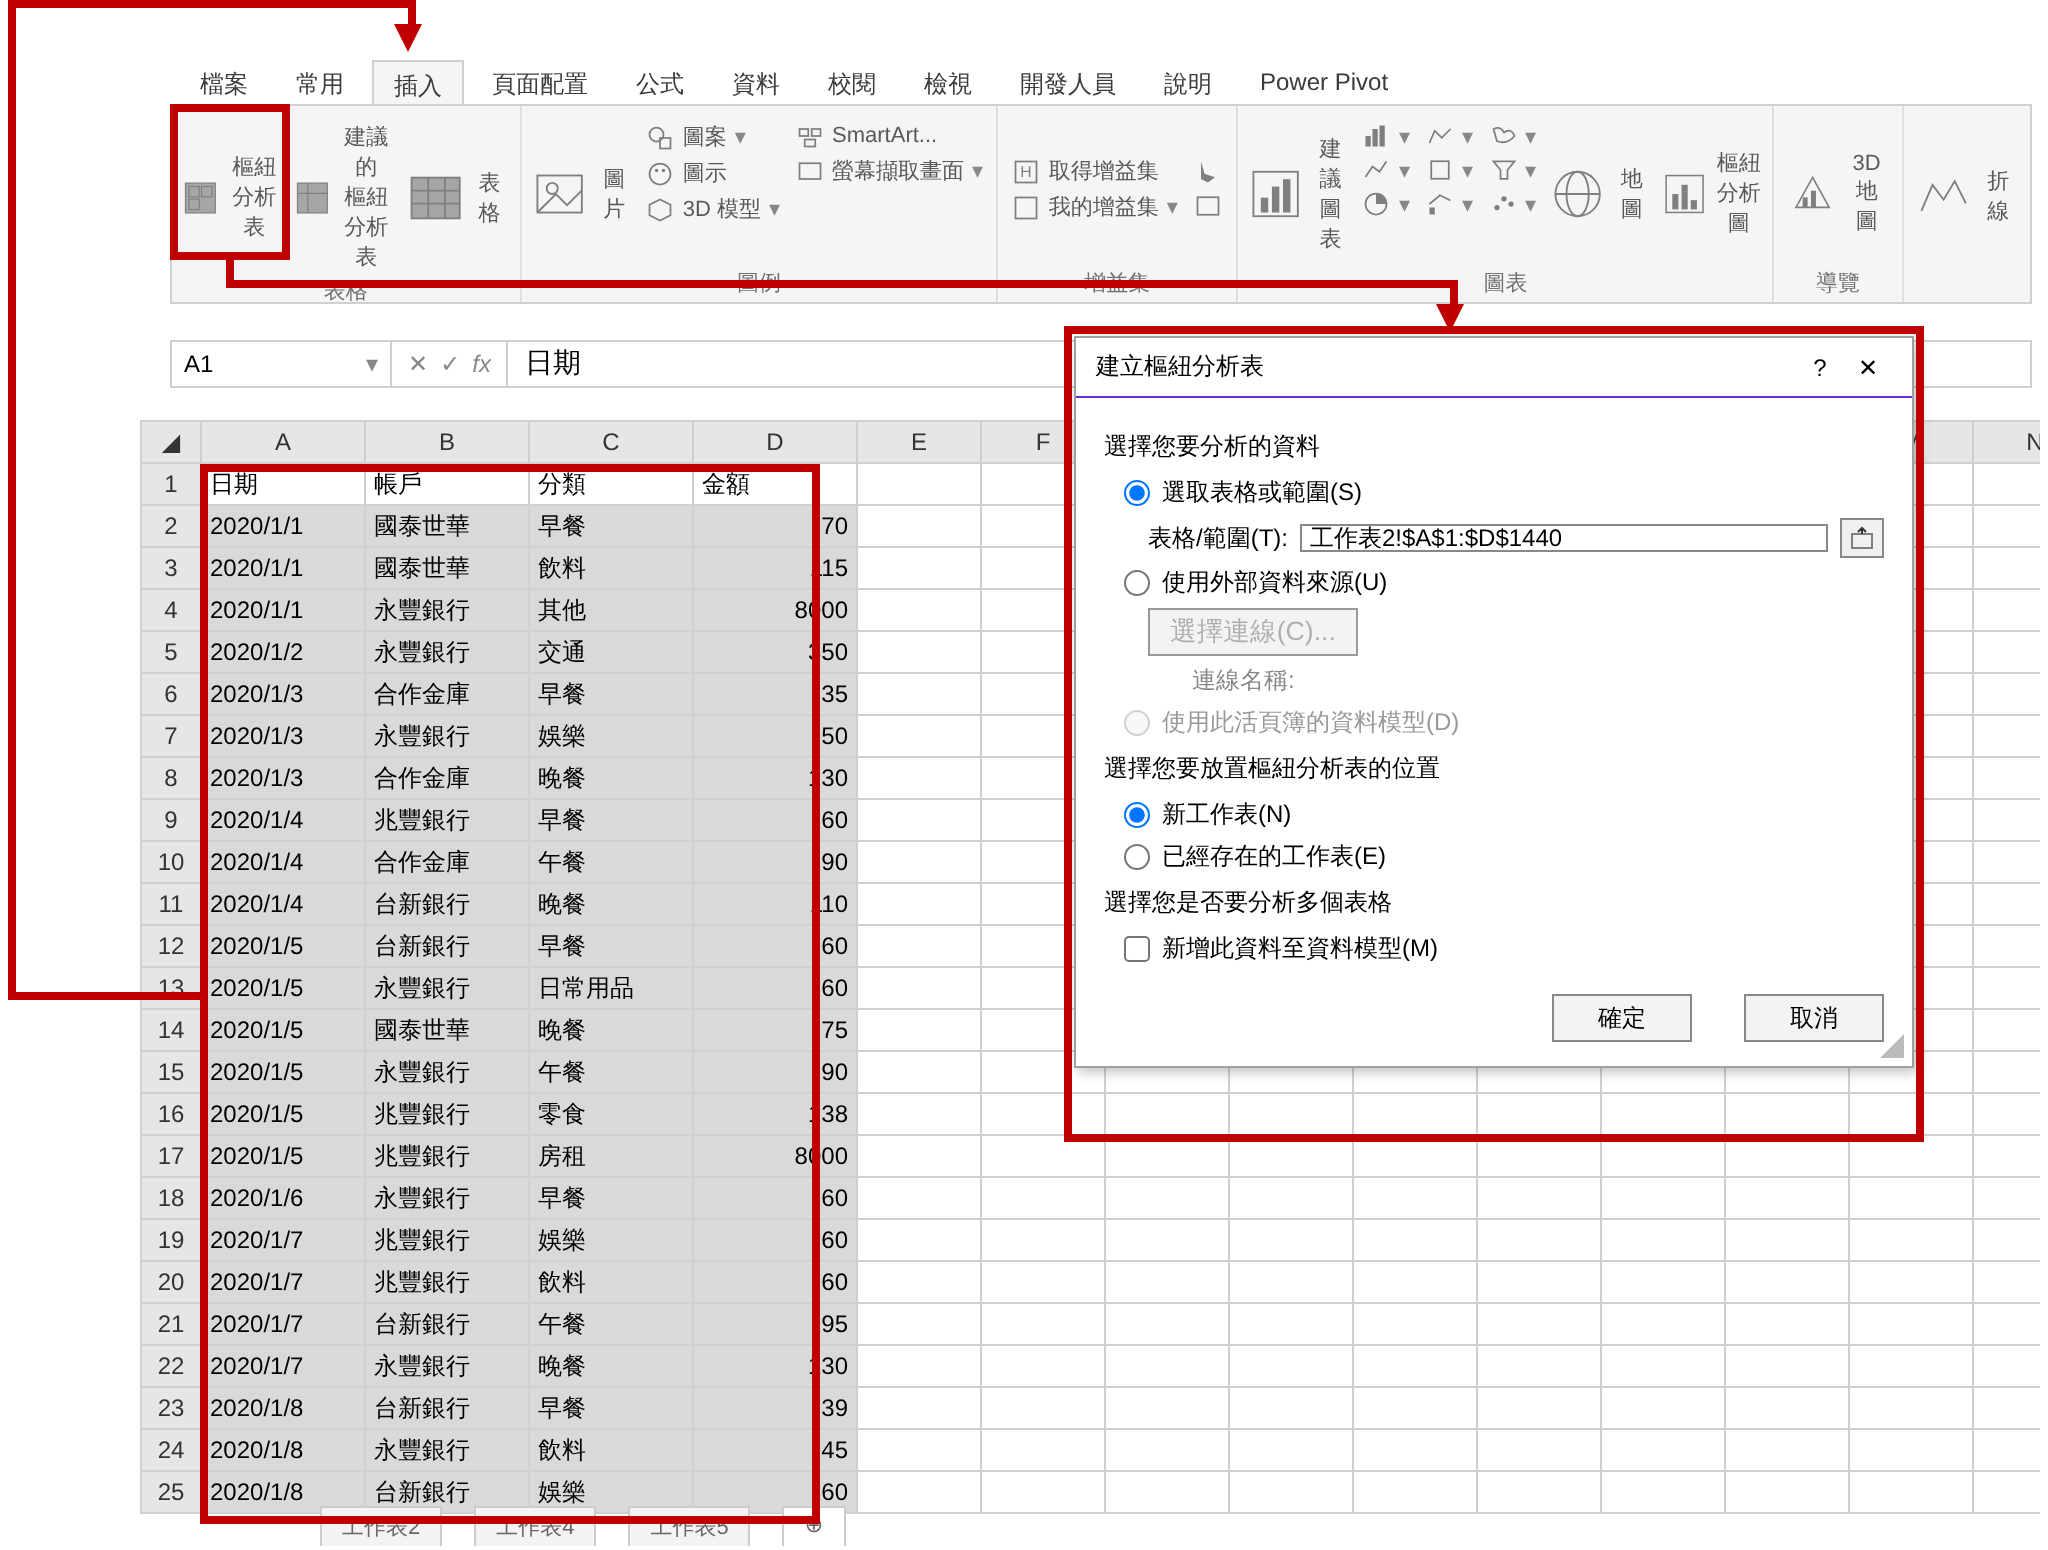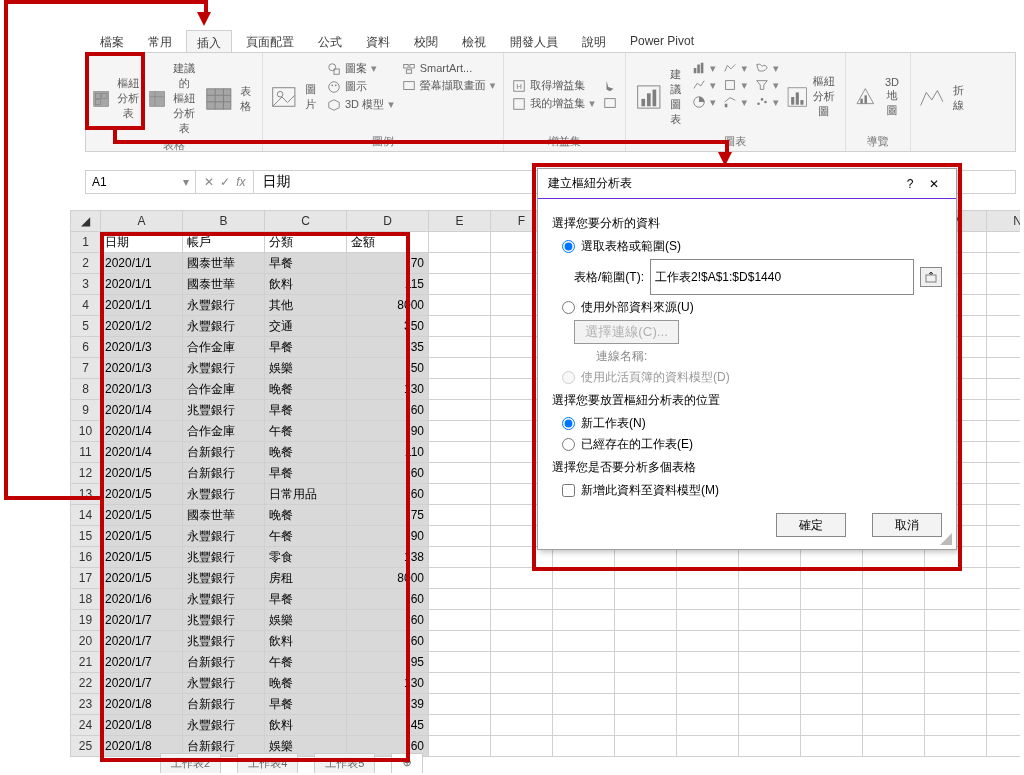--- a/index.html
+++ b/index.html
@@ -181,21 +181,21 @@
   .dlg-title .sp { flex: 1; }
   .dlg-title .q, .dlg-title .x { width: 24px; text-align: center; cursor: pointer; }
   .dlg-body { padding: 10px 14px 12px 14px; }
   .dlg-sec { font-weight: bold; color: #1f6fb0; margin: 6px 0 6px 0; font-weight: normal; color:#000;}
   .dlg-sec.head { font-weight: normal; color: #000000; }
   .dlg-row { display: flex; align-items: center; gap: 6px; margin: 4px 0 4px 22px; }
   .dlg-row.radio { margin-left: 10px; }
   .dlg-row input[type="text"] {
     flex: 1;
     border: 1px solid #888;
-    height: 36px;
+    height: 14px;
     padding: 0 4px;
     font-size: 12px;
   }
   .range-btn {
     width: 22px; height: 20px;
     border: 1px solid #888;
     background: #f0f0f0;
     display: flex; align-items:center; justify-content:center;
     font-size: 10px;
   }
@@ -477,20 +477,28 @@
             <span style="color:#888">▾</span>
           </div>
         <div>
             <svg viewBox="0 0 16 16">
               <circle cx="4" cy="10" r="1.5" fill="#7f7f7f"></circle>
               <circle cx="8" cy="5" r="1.5" fill="#7f7f7f"></circle>
               <circle cx="12" cy="8" r="1.5" fill="#7f7f7f"></circle>
             </svg>
             <span style="color:#888">▾</span>
           </div>
+      </div>
+      <div class="ribbon-big">
+        <svg viewBox="0 0 32 32">
+            <circle class="ico-stroke" cx="16" cy="16" r="12"></circle>
+            <ellipse class="ico-stroke" cx="16" cy="16" rx="6" ry="12"></ellipse>
+            <line class="ico-stroke" x1="4" y1="16" x2="28" y2="16"></line>
+          </svg>
+        <span>地圖</span>
       </div>
       <div class="ribbon-big">
         <svg viewBox="0 0 32 32">
             <rect class="ico-stroke" x="4" y="4" width="24" height="24"></rect>
             <rect fill="#7f7f7f" x="8" y="16" width="4" height="10"></rect>
             <rect fill="#7f7f7f" x="14" y="10" width="4" height="16"></rect>
             <rect fill="#7f7f7f" x="20" y="20" width="4" height="6"></rect>
           </svg>
         <span style="white-space:pre-line">樞紐
 分析圖</span>

